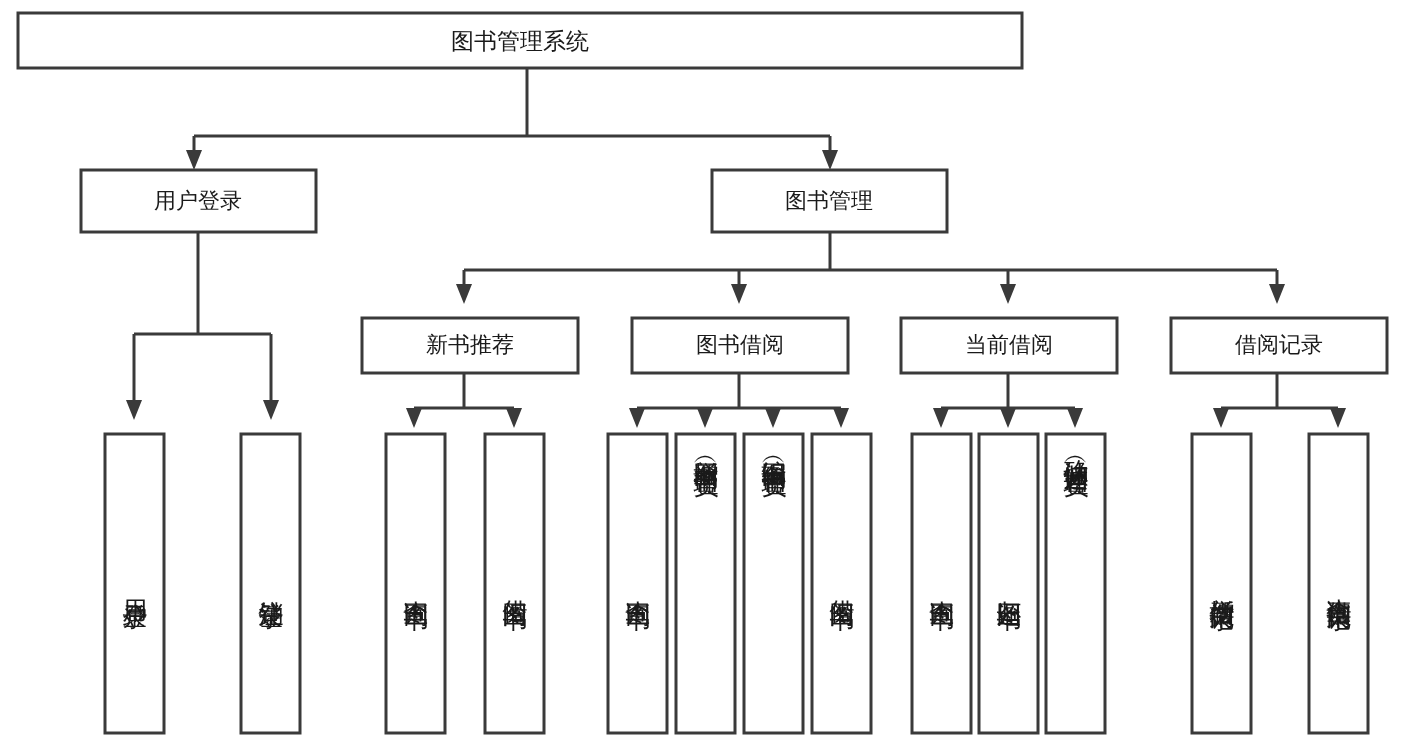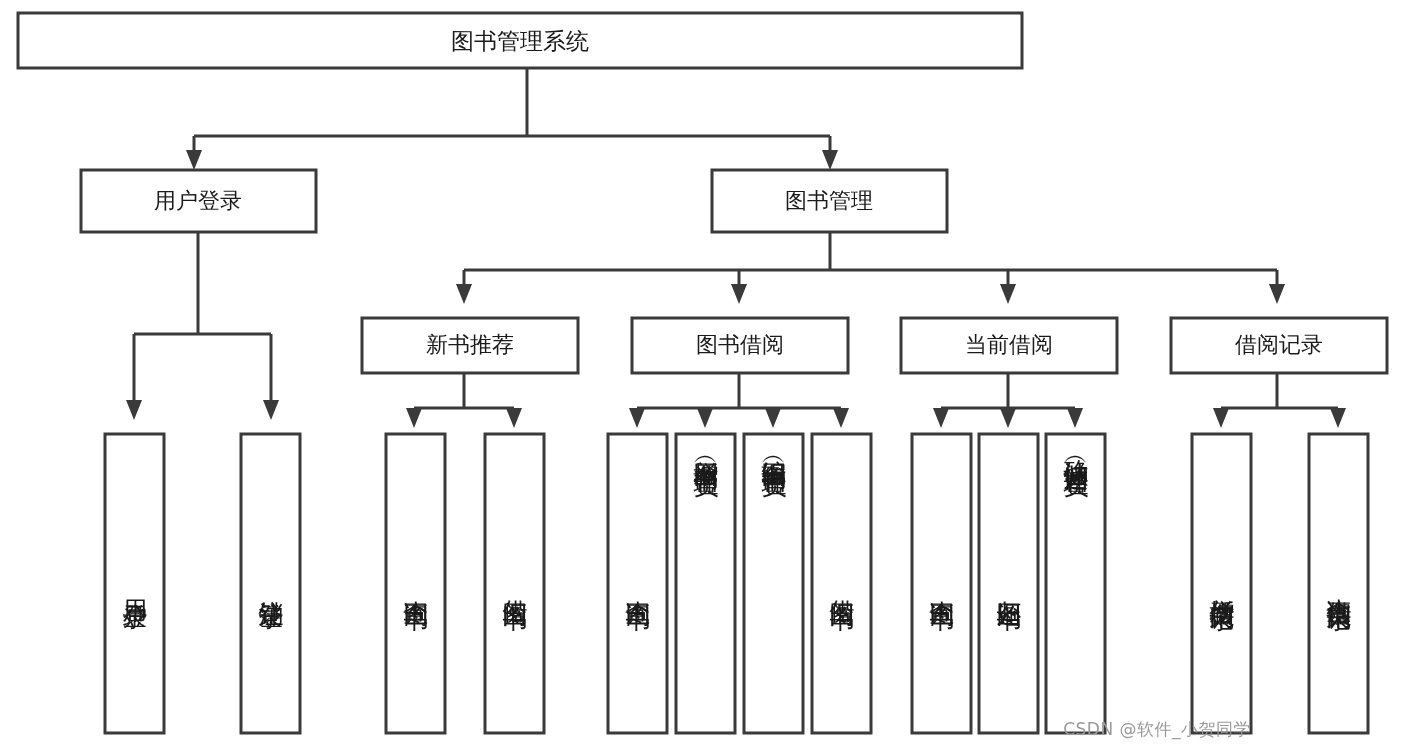--- a/index.html
+++ b/index.html
@@ -275,15 +275,14 @@
     <span class="leaf-label">确认归还（管理员）</span>
   </div>
 
   <div class="leaf-label-holder" style="left:1192px; top:434px; width:59px; height:299px;">
     <span class="leaf-label">新增借阅记录</span>
   </div>
   <div class="leaf-label-holder" style="left:1309px; top:434px; width:59px; height:299px;">
     <span class="leaf-label">查询借阅记录</span>
   </div>
 
-  <div class="watermark">CSDN @软件_小贺同学</div>
 
 </div>
 
 </body></html>

